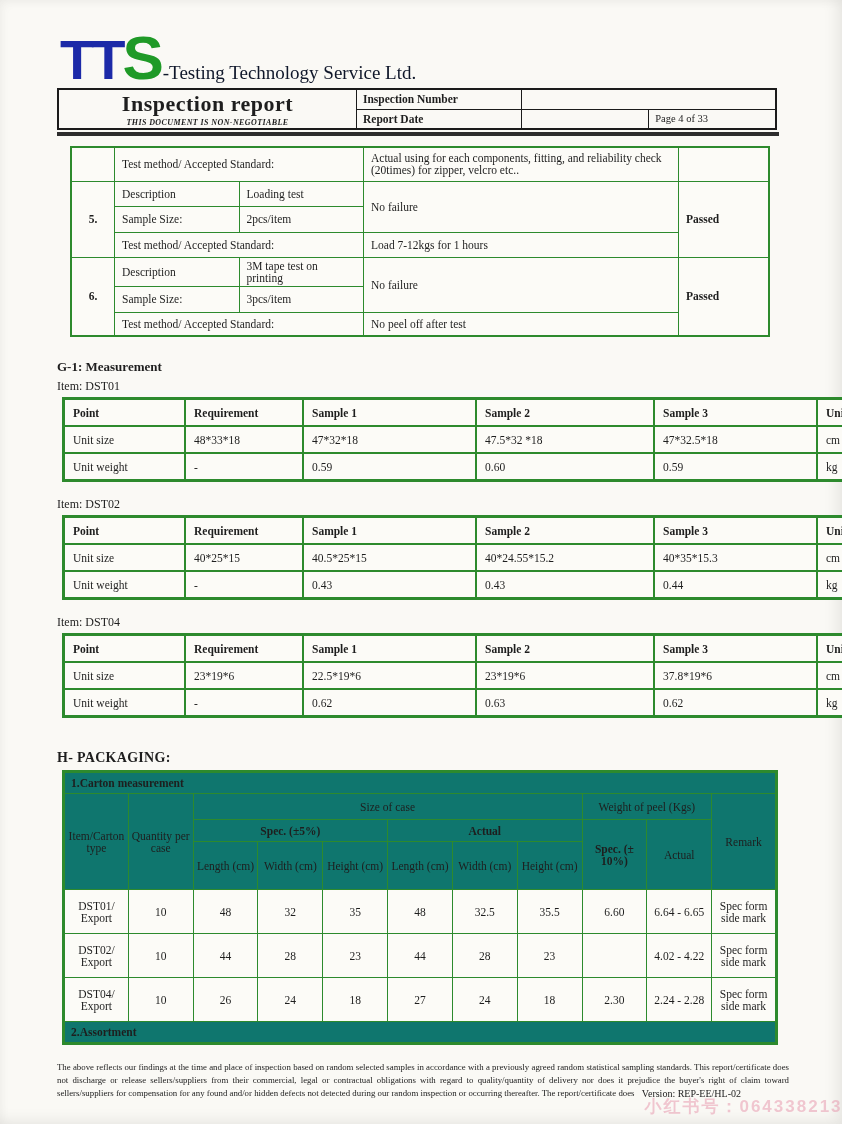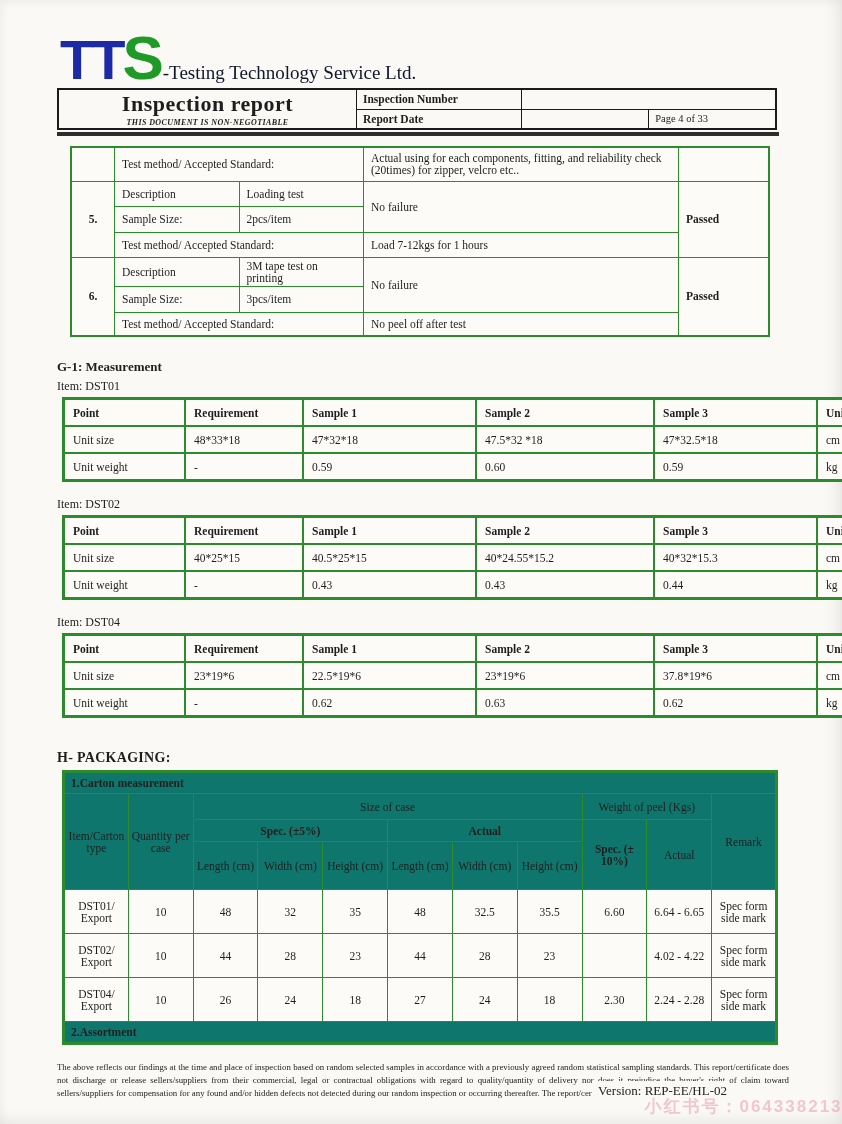--- a/index.html
+++ b/index.html
@@ -53,21 +53,21 @@
   .pk-l1{width:60px;}.pk-w1{width:56px;}.pk-h1{width:56px;}
   .pk-l2{width:58px;}.pk-w2{width:56px;}.pk-h2{width:54px;}
   .pk-sw{width:50px;}.pk-aw{width:46px;}.pk-rem{width:102px;}
   .pkg-table tr.hr-size{height:26px;}
   .pkg-table tr.hr-spec{height:22px;}
   .pkg-table tr.hr-lwh{height:48px;}
   .pkg-table tr.data{height:44px;}
   .bold{font-weight:bold;}
   
   .footer{position:relative;margin:16px 0 0 57px;width:732px;font-size:8.8px;line-height:1.5;text-align:justify;color:#222;}
-  .version{position:absolute;right:62px;bottom:0;font-size:13px;background:#faf9f5;padding-left:6px;}
+  .version{position:absolute;right:48px;bottom:0;font-size:10px;background:#faf9f5;padding-left:6px;}
   .watermark{
     position:absolute;right:-12px;bottom:6px;font-size:17px;font-weight:bold;letter-spacing:2px;
     color:#e794ab;opacity:0.5;filter:blur(0.6px);white-space:nowrap;
     font-family:"Liberation Sans","DejaVu Sans",sans-serif;
   }
 </style>
 </head>
 <body>
 
 <div class="page">
@@ -178,21 +178,21 @@
       <td class="mc2">Sample 1</td>
       <td class="mc3">Sample 2</td>
       <td class="mc4">Sample 3</td>
       <td class="mc5">Unit</td>
     </tr>
     <tr>
       <td>Unit size</td>
       <td>40*25*15</td>
       <td>40.5*25*15</td>
       <td>40*24.55*15.2</td>
-      <td>40*32*15.3</td>
+      <td>40*35*15.3</td>
       <td>cm</td>
     </tr>
     <tr>
       <td>Unit weight</td>
       <td>-</td>
       <td>0.43</td>
       <td>0.43</td>
       <td>0.44</td>
       <td>kg</td>
     </tr>

